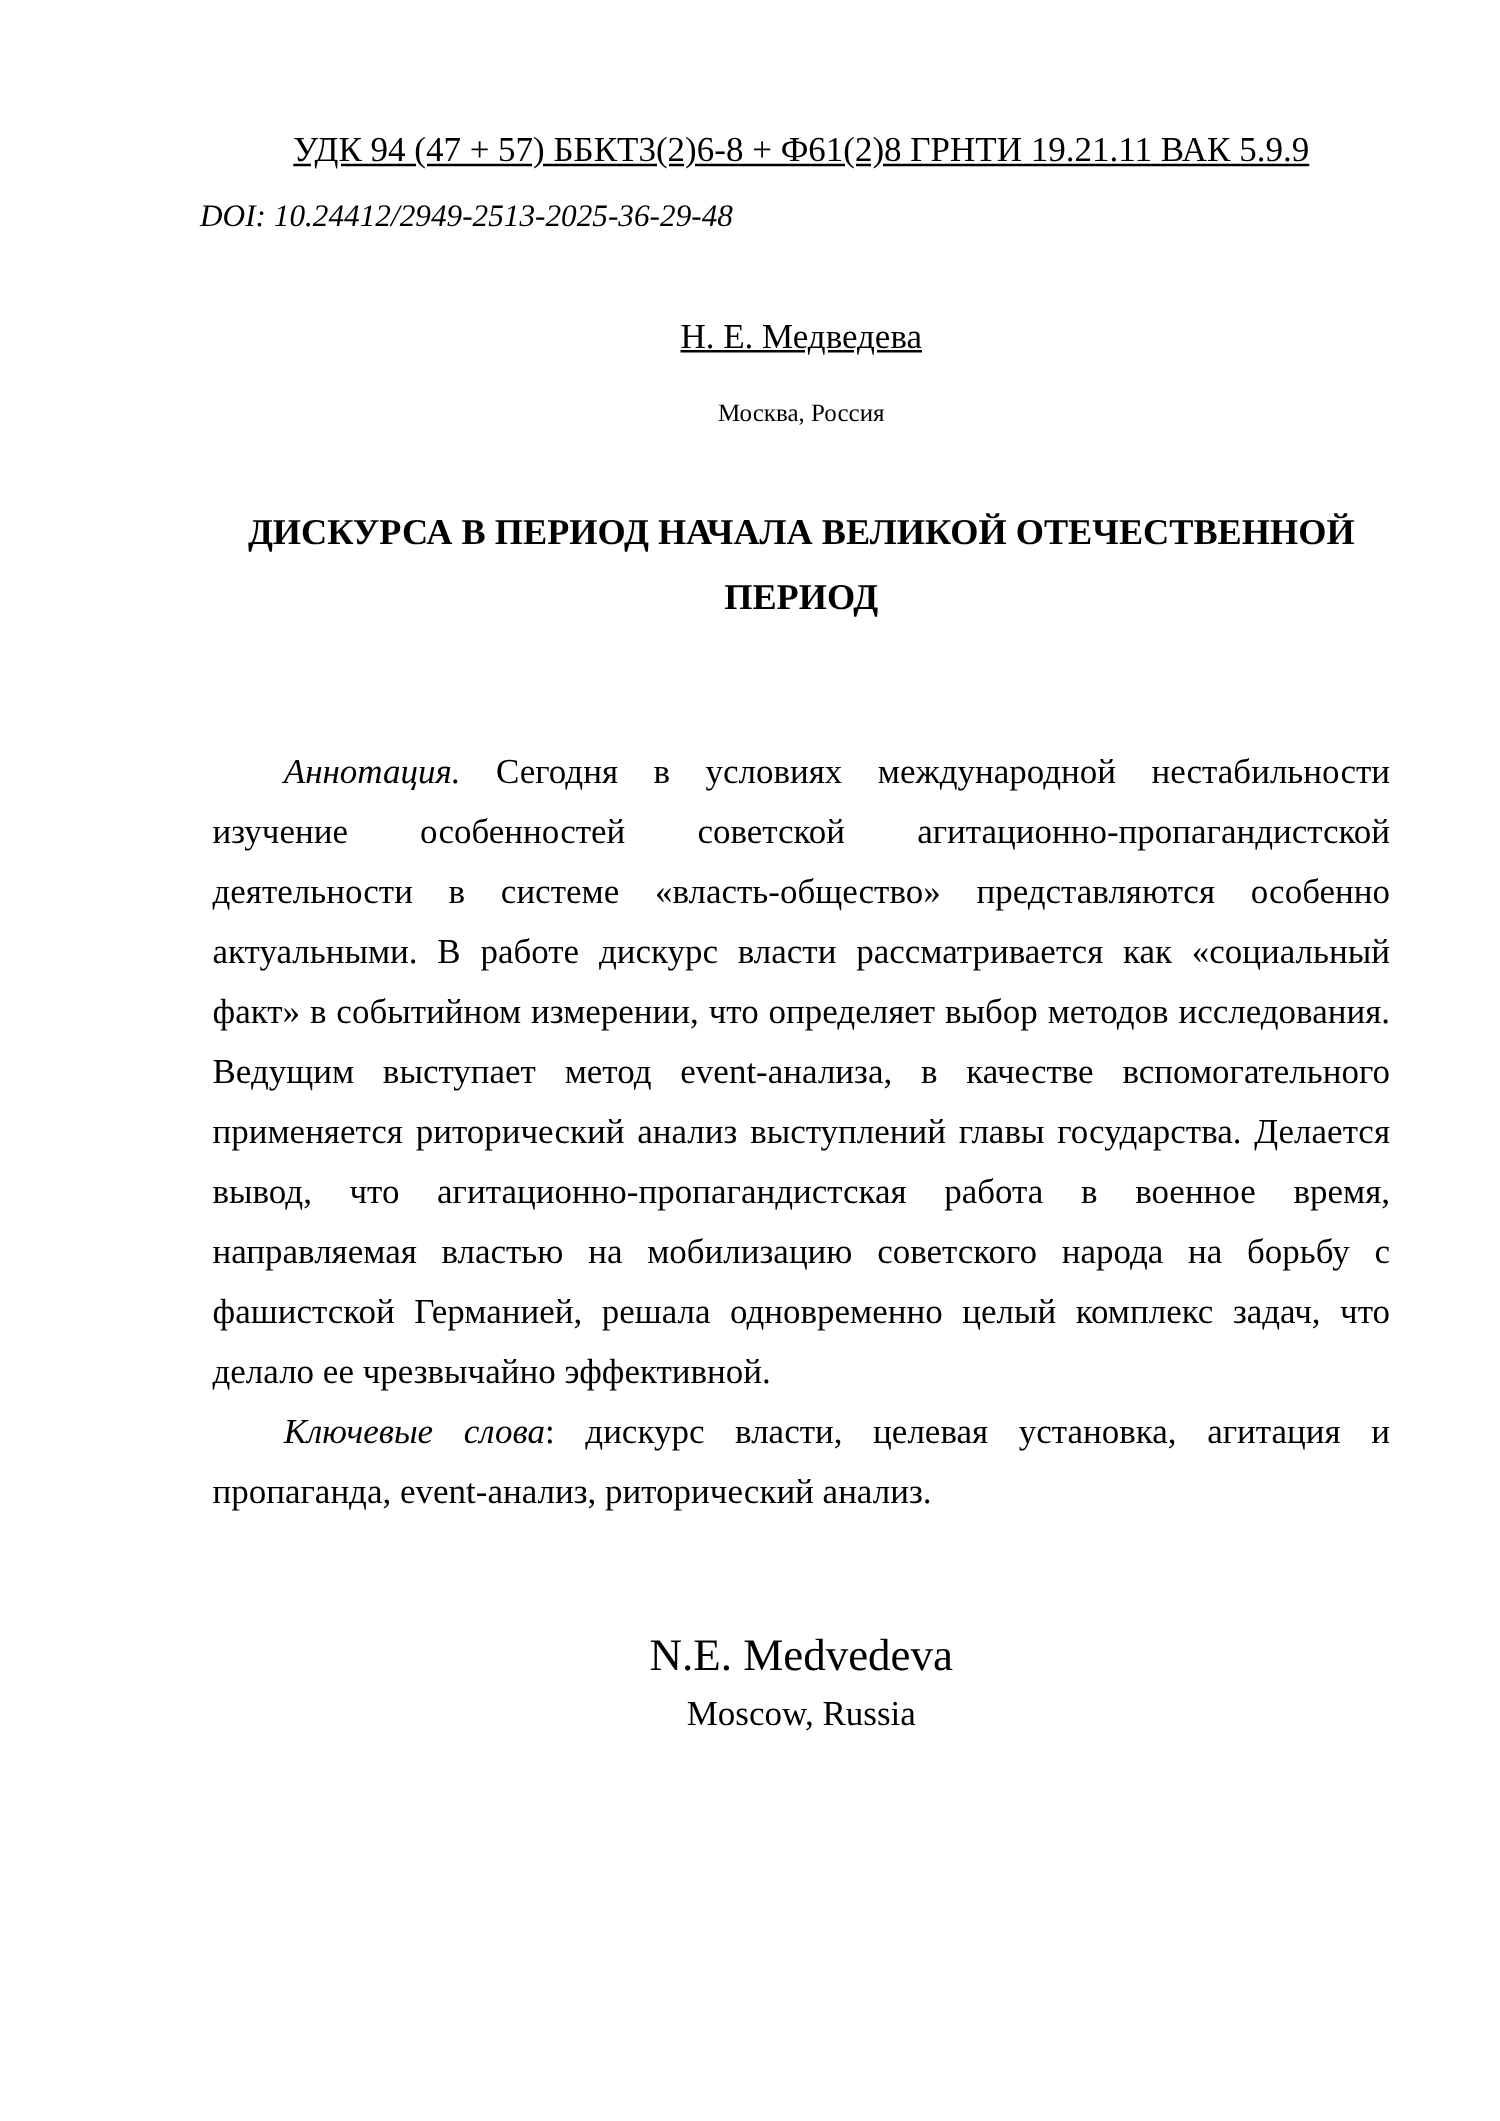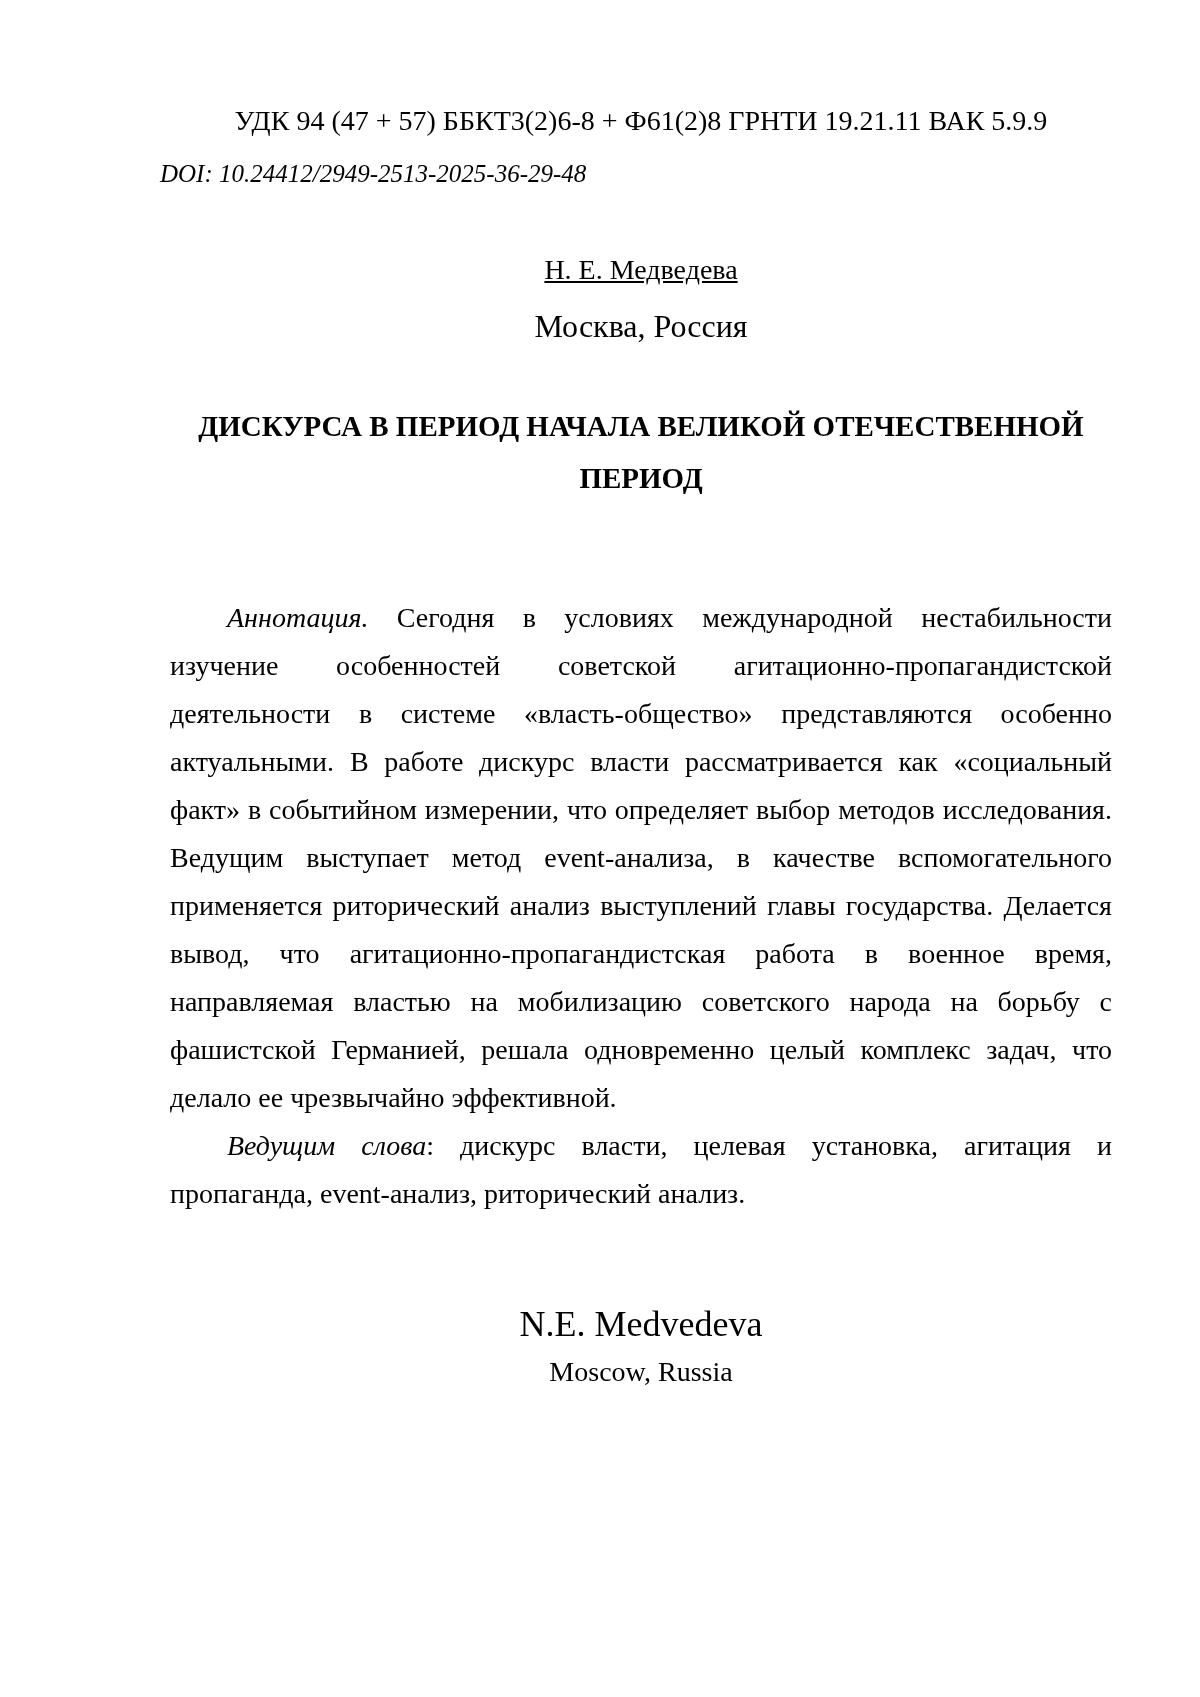--- a/index.html
+++ b/index.html
@@ -19,30 +19,31 @@
   .block {
     position: absolute;
     left: 170px;
     width: 942px;
   }
   .centered { text-align: center; }
   .udk {
     top: 104px;
     font-size: 28px;
     line-height: 34px;
+    text-decoration: underline;
   }
   .doi {
     top: 160px;
     font-size: 25px;
     font-style: italic;
     text-align: left;
     left: 160px;
   }
   .author-ru { top: 254px; font-size: 28px; text-decoration: underline; }
-  .city-ru   { top: 308px; font-size: 32px; text-align: center; }
+  .city-ru   { top: 320px; font-size: 20px; text-align: center; }
   .title {
     top: 400px;
     font-size: 29px;
     font-weight: bold;
     line-height: 52px;
   }
   .body-text {
     top: 594px;
     font-size: 28px;
     line-height: 48px;
@@ -69,20 +70,20 @@
 
   <div class="block centered city-ru">Москва, Россия</div>
 
   <div class="block centered title">
     <div>ДИСКУРСА В ПЕРИОД НАЧАЛА ВЕЛИКОЙ ОТЕЧЕСТВЕННОЙ</div>
     <div>ПЕРИОД</div>
   </div>
 
   <div class="block body-text">
     <p><span class="it">Аннотация.</span> <span>Сегодня в условиях международной нестабильности изучение особенностей советской агитационно-пропагандистской деятельности в системе «власть-общество» представляются особенно актуальными. В работе дискурс власти рассматривается как «социальный факт» в событийном измерении, что определяет выбор методов исследования. Ведущим выступает метод event-анализа, в качестве вспомогательного применяется риторический анализ выступлений главы государства. Делается вывод, что агитационно-пропагандистская работа в военное время, направляемая властью на мобилизацию советского народа на борьбу с фашистской Германией, решала одновременно целый комплекс задач, что делало ее чрезвычайно эффективной.</span></p>
-    <p><span class="it">Ведущим слова</span><span>:</span> <span>дискурс власти, целевая установка, агитация и пропаганда, event-анализ, риторический анализ.</span></p>
+    <p><span class="it">Ключевые слова</span><span>:</span> <span>дискурс власти, целевая установка, агитация и пропаганда, event-анализ, риторический анализ.</span></p>
   </div>
 
   <div class="block centered author-en">N.E. Medvedeva</div>
 
   <div class="block centered city-en">Moscow, Russia</div>
 
 </div>
 
 </body></html>

